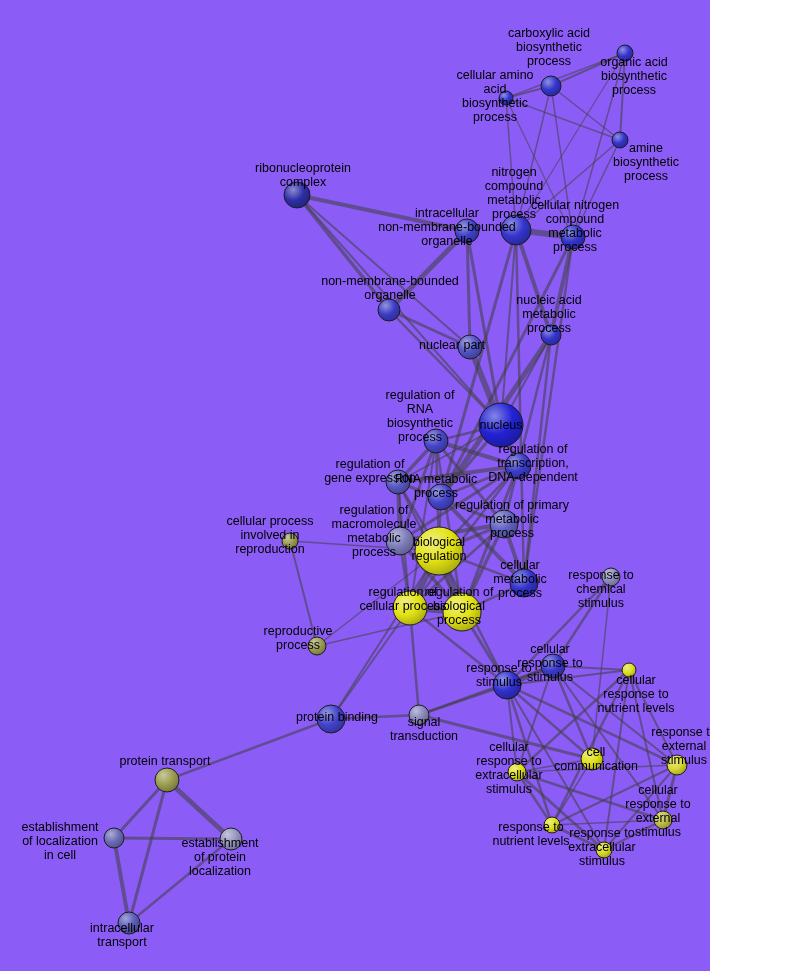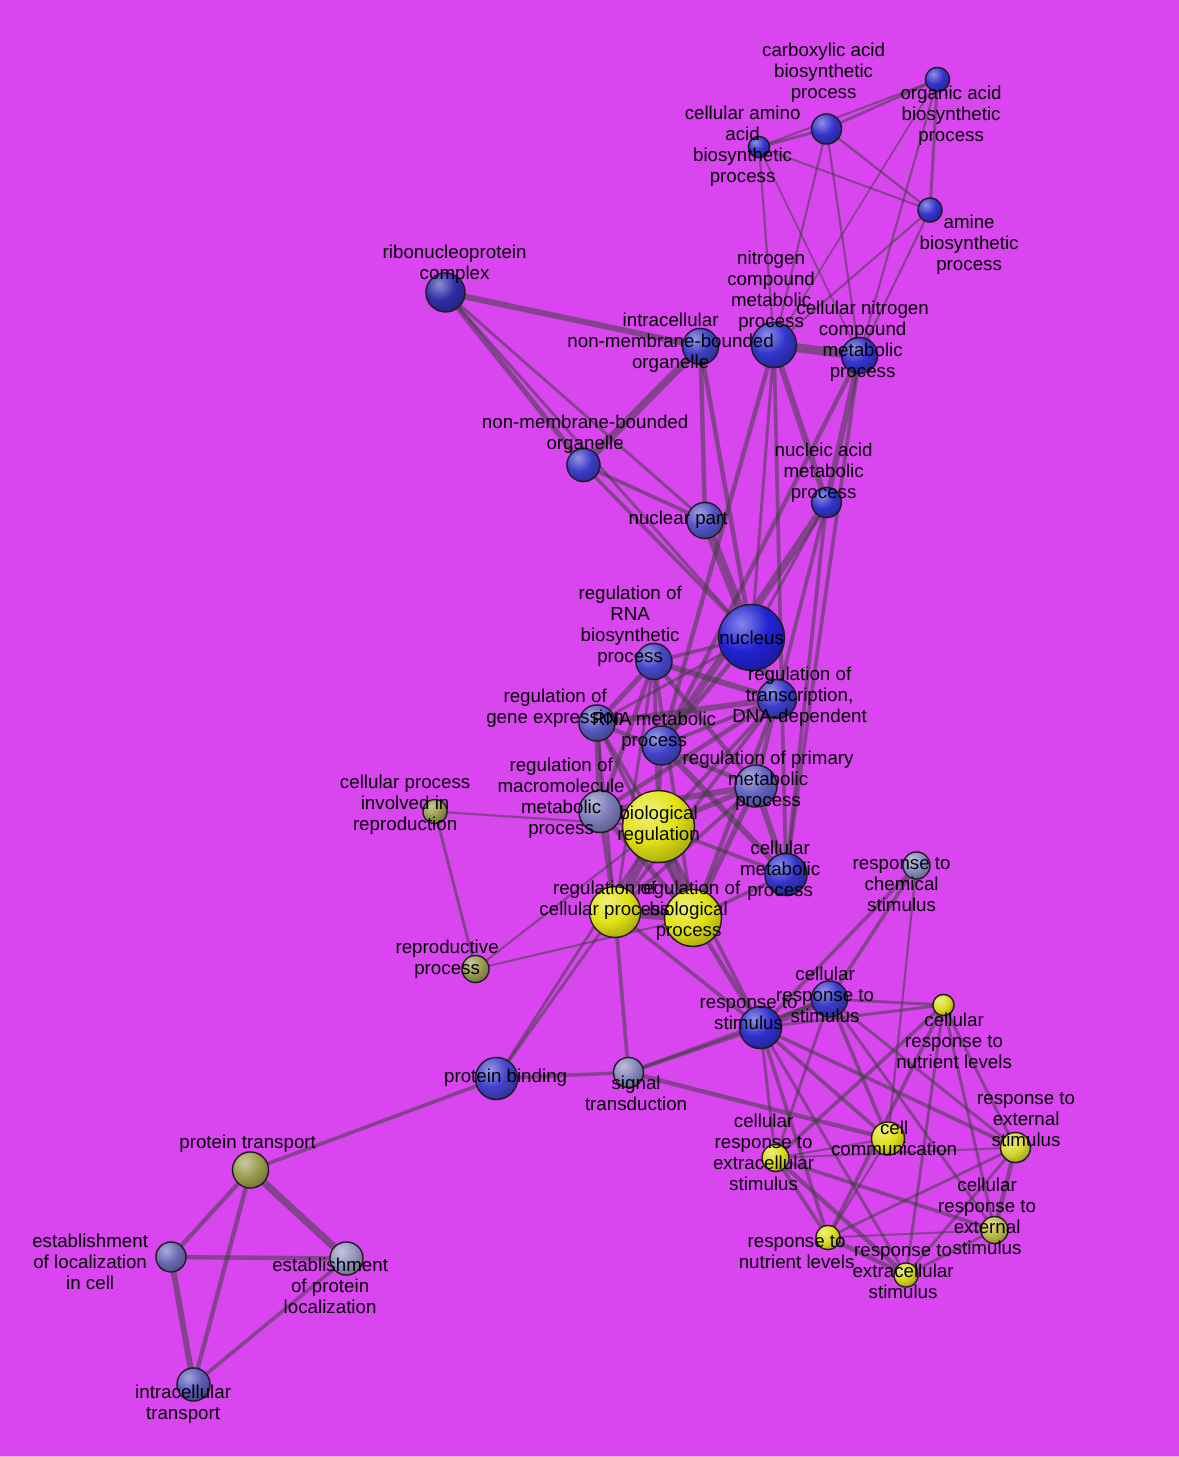--- a/index.html
+++ b/index.html
@@ -1,17 +1,17 @@
 <!DOCTYPE html>
 <html><head>
 <meta charset="utf-8">
 <style>
   html,body{margin:0;padding:0;background:#ffffff;}
   body{font-family:"Liberation Sans", sans-serif;}
-  #stage{position:relative;width:786px;height:971px;background:#d946ef;overflow:hidden;}
+  #stage{position:relative;width:710px;height:971px;background:#8b5cf6;overflow:hidden;}
   svg{display:block;}
   .graph-label{font-family:"Liberation Sans", sans-serif;font-size:12.5px;fill:#000;}
 </style>
 </head>
 <body>
 
 <div id="stage">
   <svg id="graph-svg" width="786" height="971" viewBox="0 0 786 971" xmlns="http://www.w3.org/2000/svg">
     <defs id="graph-defs">
         <radialGradient id="grad-0" cx="35%" cy="30%" r="75%">

